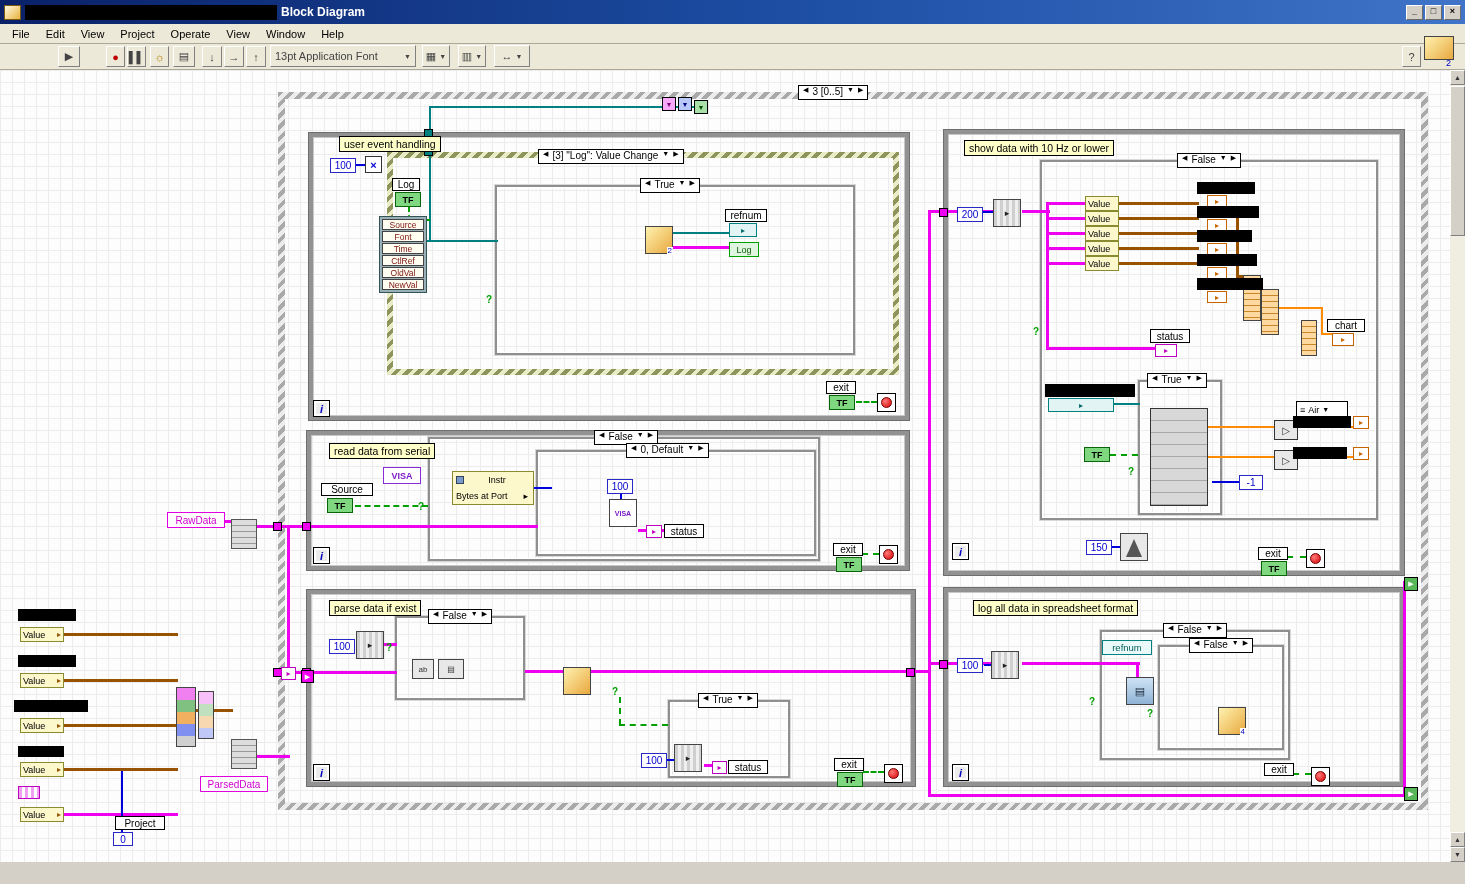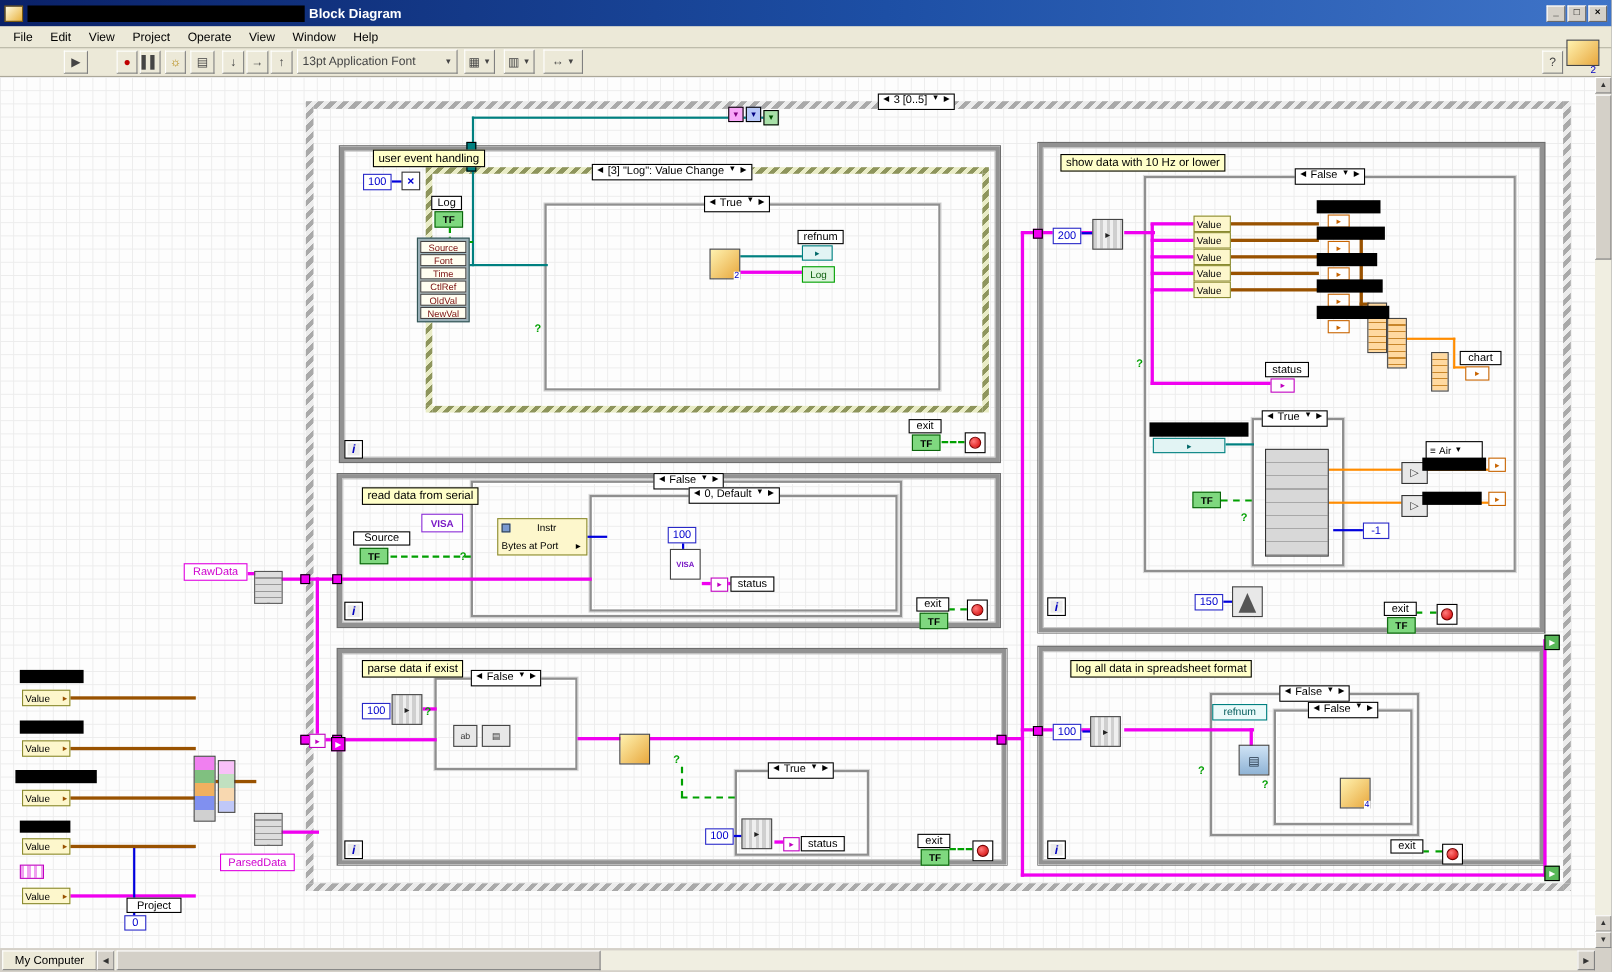--- a/index.html
+++ b/index.html
@@ -520,22 +520,14 @@
 
   </div>
 
   <div class="vscroll">
     <div class="sb" style="left:0;top:0;width:15px;height:15px">▲</div>
     <div class="sb" style="left:0;top:16px;width:15px;height:150px"></div>
     <div class="sb" style="left:0;top:762px;width:15px;height:15px">▲</div>
     <div class="sb" style="left:0;top:777px;width:15px;height:15px">▼</div>
   </div>
 
-  <div class="statusbar">
-    <div class="tabbox" style="left:2px;top:2px;width:86px;height:18px">My Computer</div>
-    <div class="sb" style="left:88px;top:2px;width:16px;height:18px">◀</div>
-    <div class="htrack" style="left:104px;top:2px;width:1330px;height:18px"></div>
-    <div class="sb" style="left:106px;top:2px;width:440px;height:18px"></div>
-    <div class="sb" style="left:1434px;top:2px;width:16px;height:18px">▶</div>
-    <div class="abs" style="left:1450px;top:0;width:15px;height:22px;background:#d4d0c8"></div>
-  </div>
 
 </div>
 
 </body></html>

